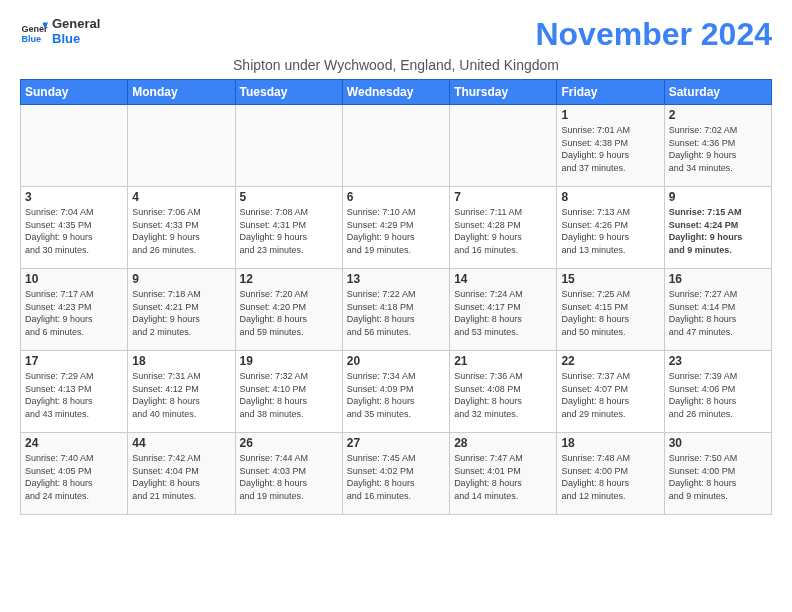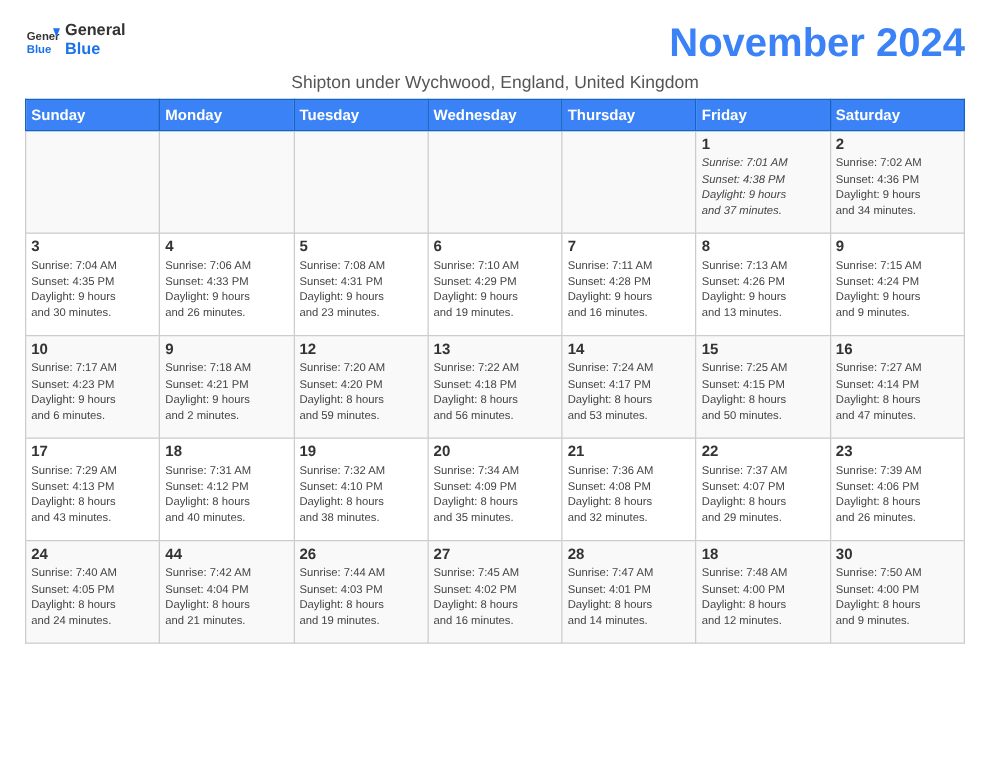--- a/index.html
+++ b/index.html
@@ -120,21 +120,21 @@
     </thead>
     <tbody id="cal-body">
     <tr>
           <td></td>
           <td></td>
           <td></td>
           <td></td>
           <td></td>
           <td>
             <span class="day-num">1</span>
-            <div class="day-info" style="white-space: pre-line; font-style: italic;">Sunrise: 7:01 AM
+            <div class="day-info" style="white-space: pre-line;">Sunrise: 7:01 AM
 Sunset: 4:38 PM
 Daylight: 9 hours
 and 37 minutes.</div>
           </td>
           <td>
             <span class="day-num">2</span>
             <div class="day-info" style="white-space: pre-line;">Sunrise: 7:02 AM
 Sunset: 4:36 PM
 Daylight: 9 hours
 and 34 minutes.</div>
@@ -178,21 +178,21 @@
           </td>
           <td>
             <span class="day-num">8</span>
             <div class="day-info" style="white-space: pre-line;">Sunrise: 7:13 AM
 Sunset: 4:26 PM
 Daylight: 9 hours
 and 13 minutes.</div>
           </td>
           <td>
             <span class="day-num">9</span>
-            <div class="day-info" style="white-space: pre-line;">Sunrise: 7:15 AM
+            <div class="day-info" style="white-space: pre-line; font-weight: bold;">Sunrise: 7:15 AM
 Sunset: 4:24 PM
 Daylight: 9 hours
 and 9 minutes.</div>
           </td>
         </tr>
         <tr>
           <td>
             <span class="day-num">10</span>
             <div class="day-info" style="white-space: pre-line;">Sunrise: 7:17 AM
 Sunset: 4:23 PM

